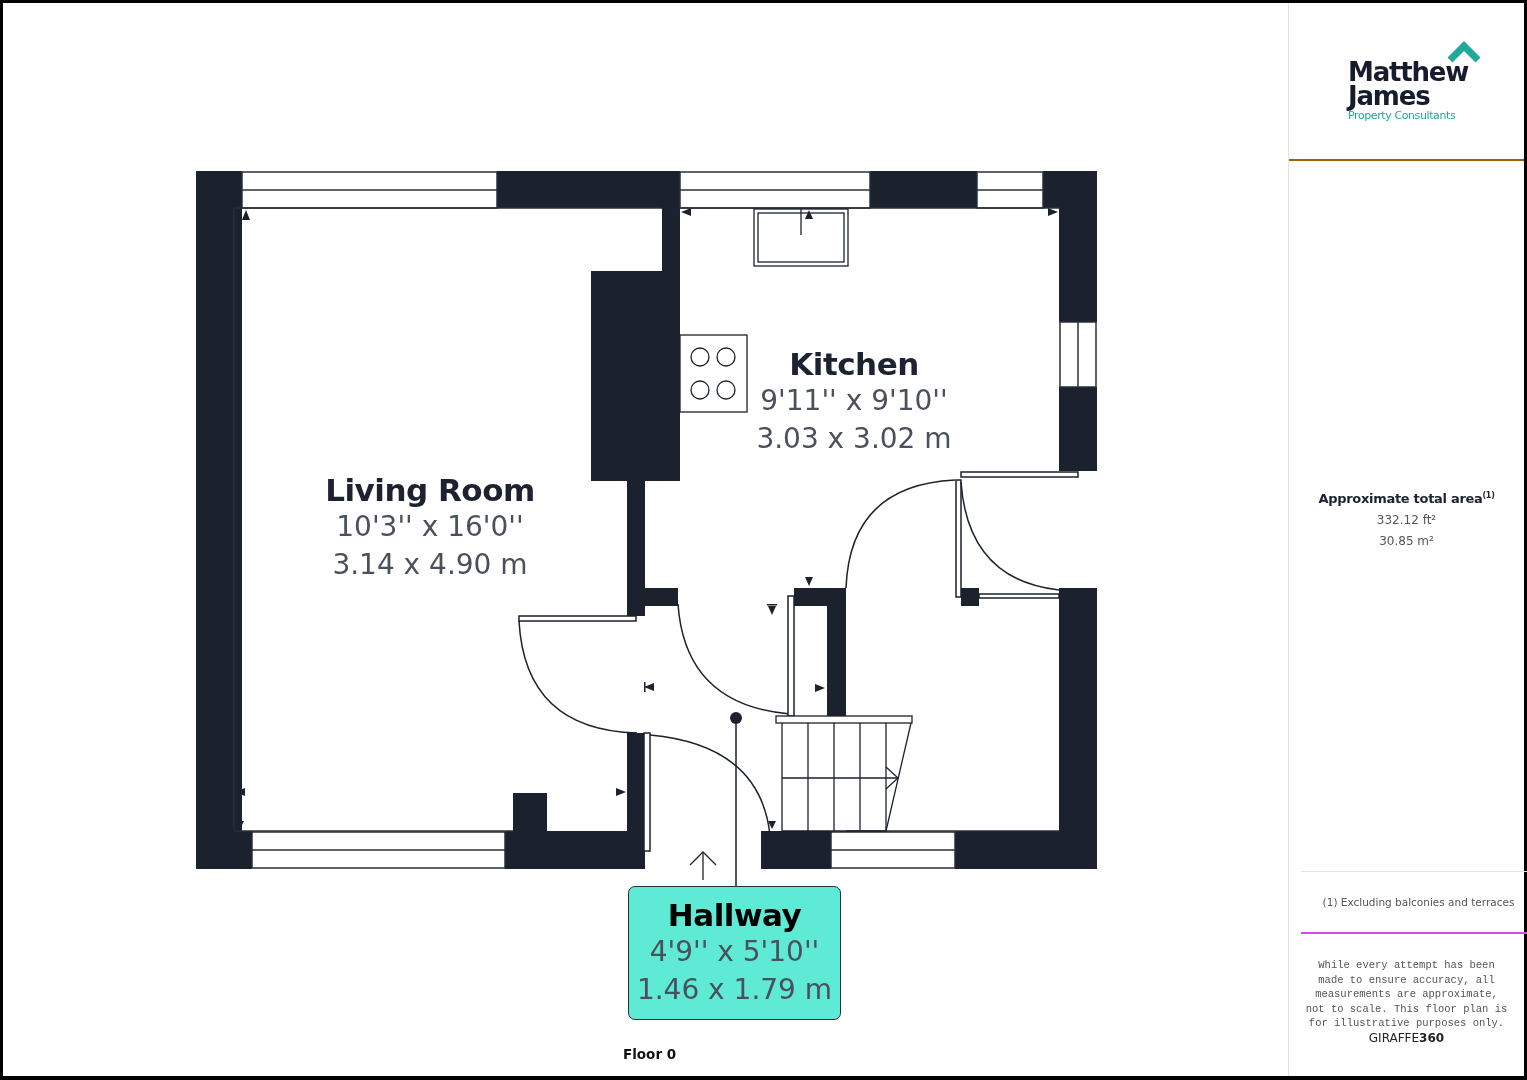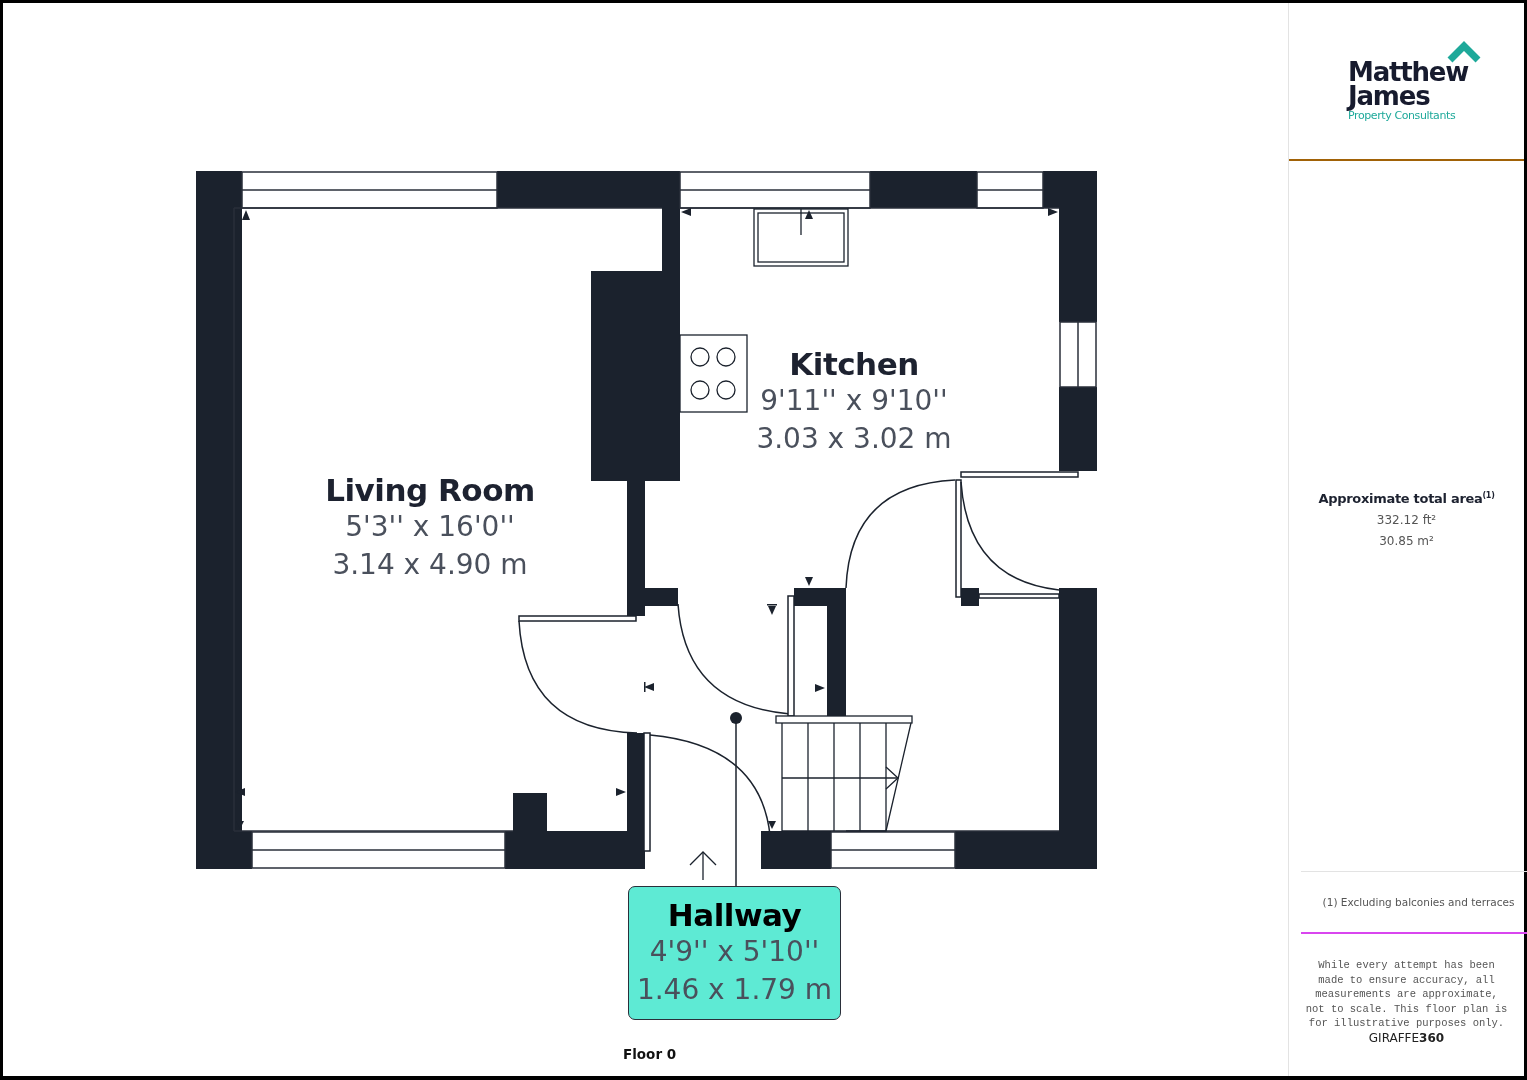--- a/index.html
+++ b/index.html
@@ -144,21 +144,21 @@
   </g>
 
   <g stroke="#1b222d" stroke-width="1.3" fill="none">
     <line x1="703" y1="852" x2="703" y2="880"></line>
     <polyline points="690,865 703,852 716,865"></polyline>
   </g>
 </svg>
 
 <div class="room-label" style="left:290px; top:472px; width:280px;">
   <div class="room-name">Living Room</div>
-  <div class="room-dim">5'3'' x 16'0''</div>
+  <div class="room-dim">10'3'' x 16'0''</div>
   <div class="room-dim">3.14 x 4.90 m</div>
 </div>
 
 <div class="room-label" style="left:714px; top:346px; width:280px;">
   <div class="room-name">Kitchen</div>
   <div class="room-dim">9'11'' x 9'10''</div>
   <div class="room-dim">3.03 x 3.02 m</div>
 </div>
 
 <div class="hall-box">

